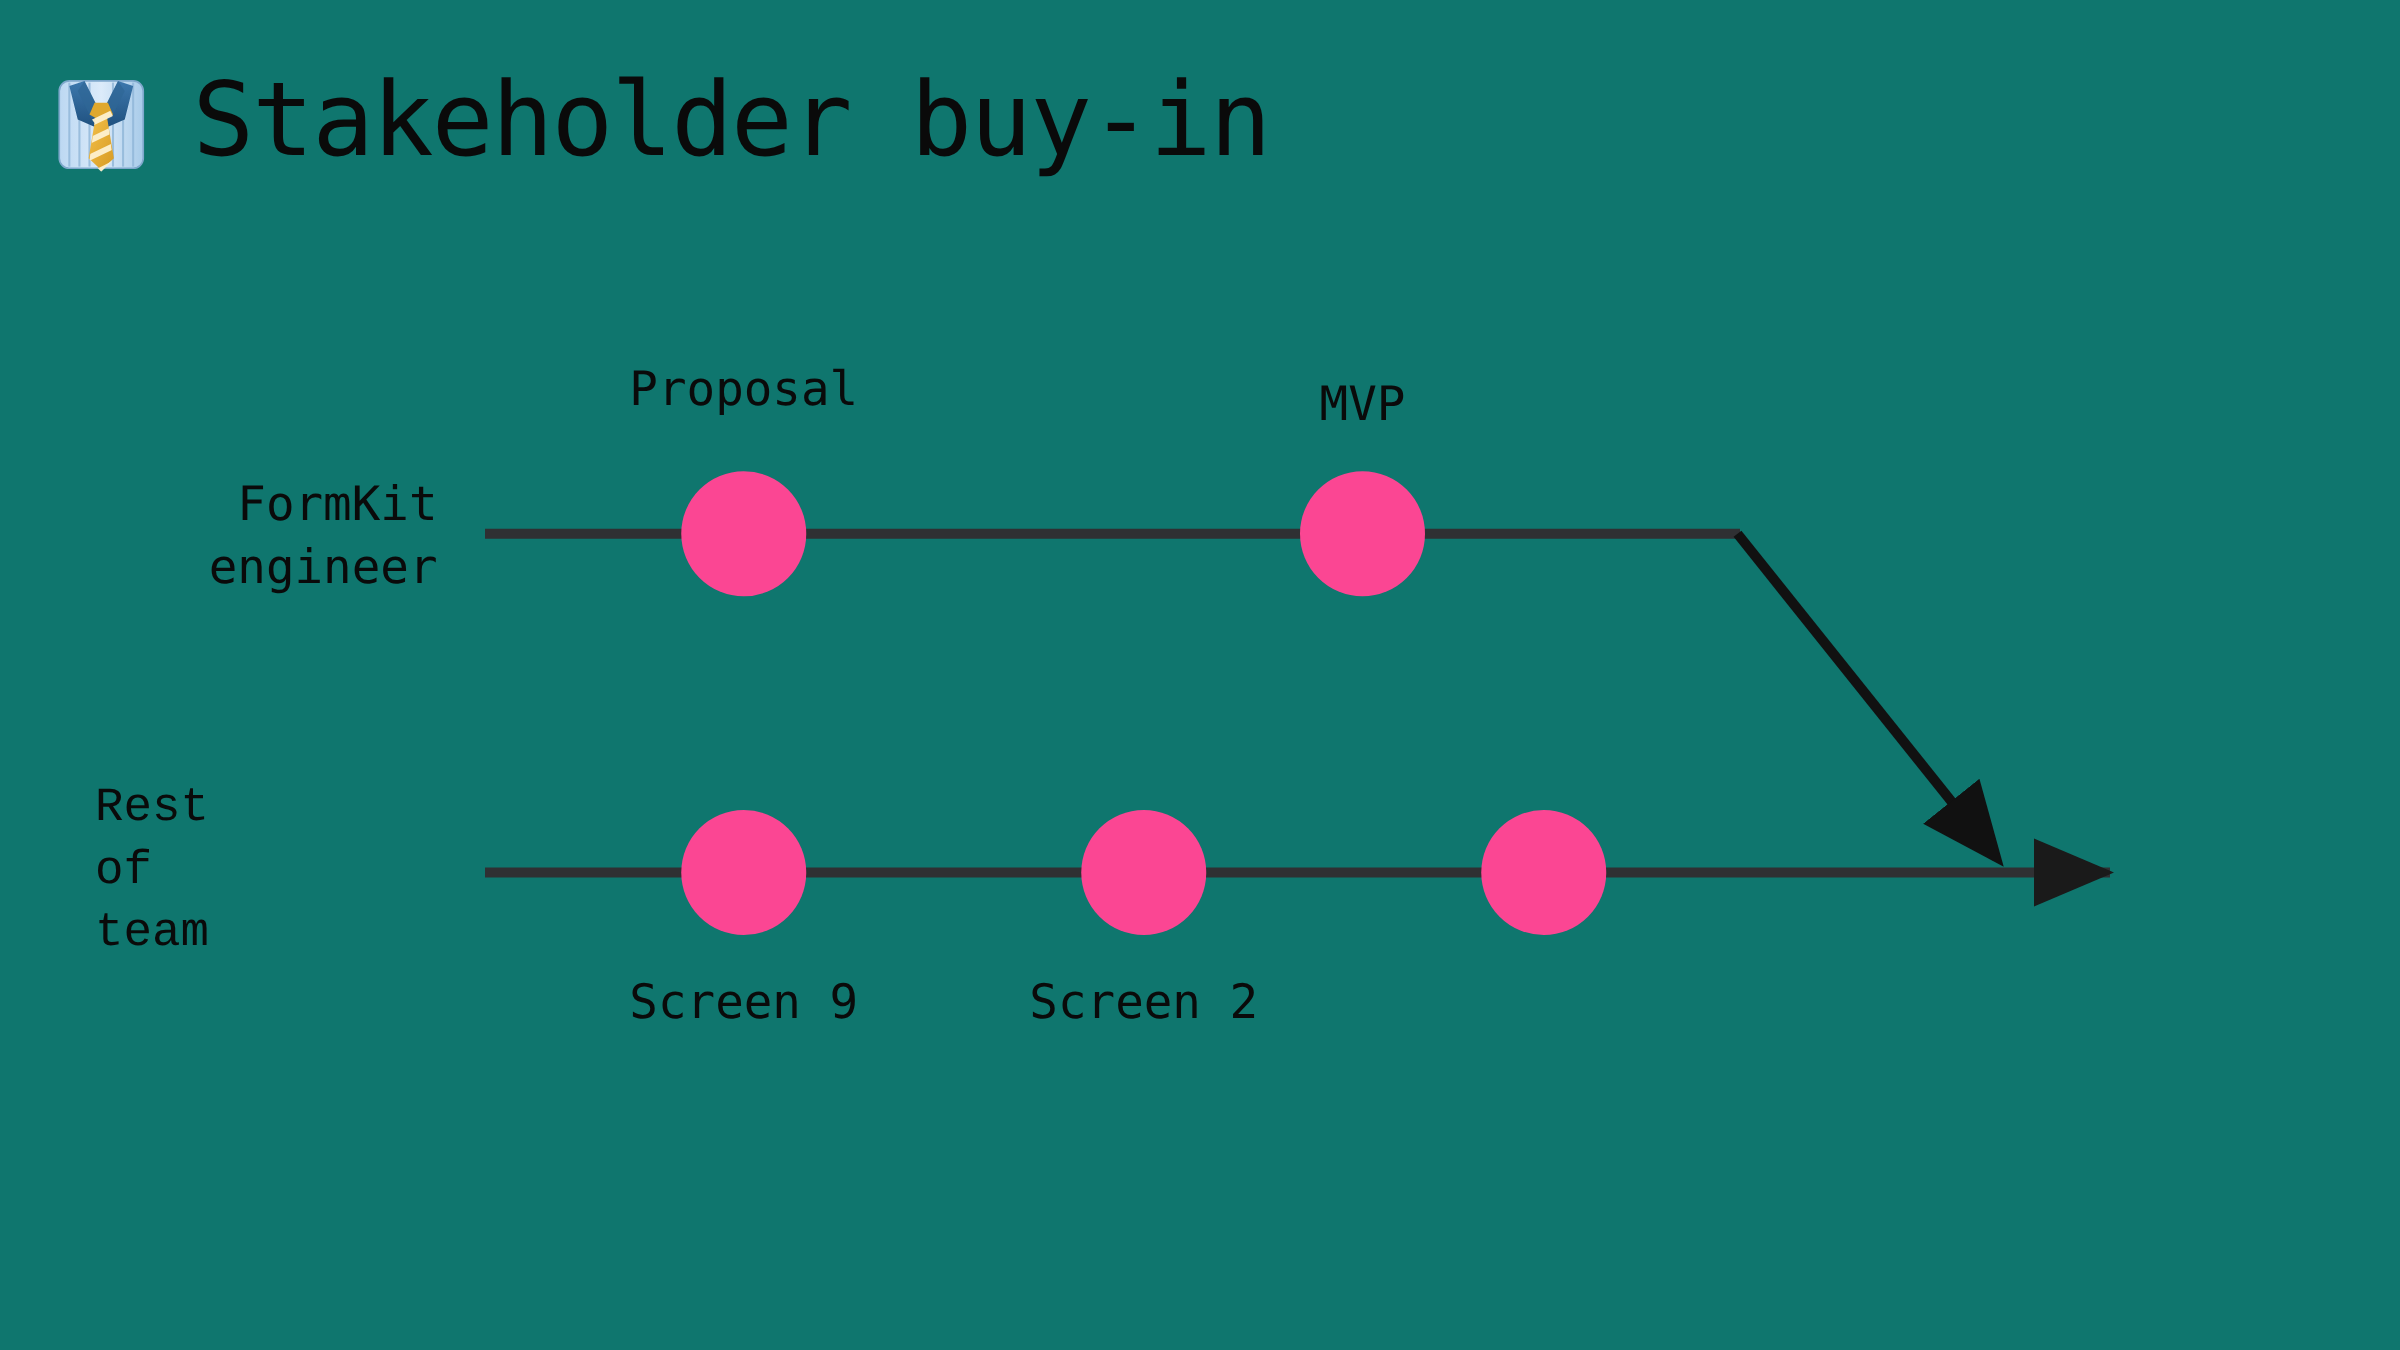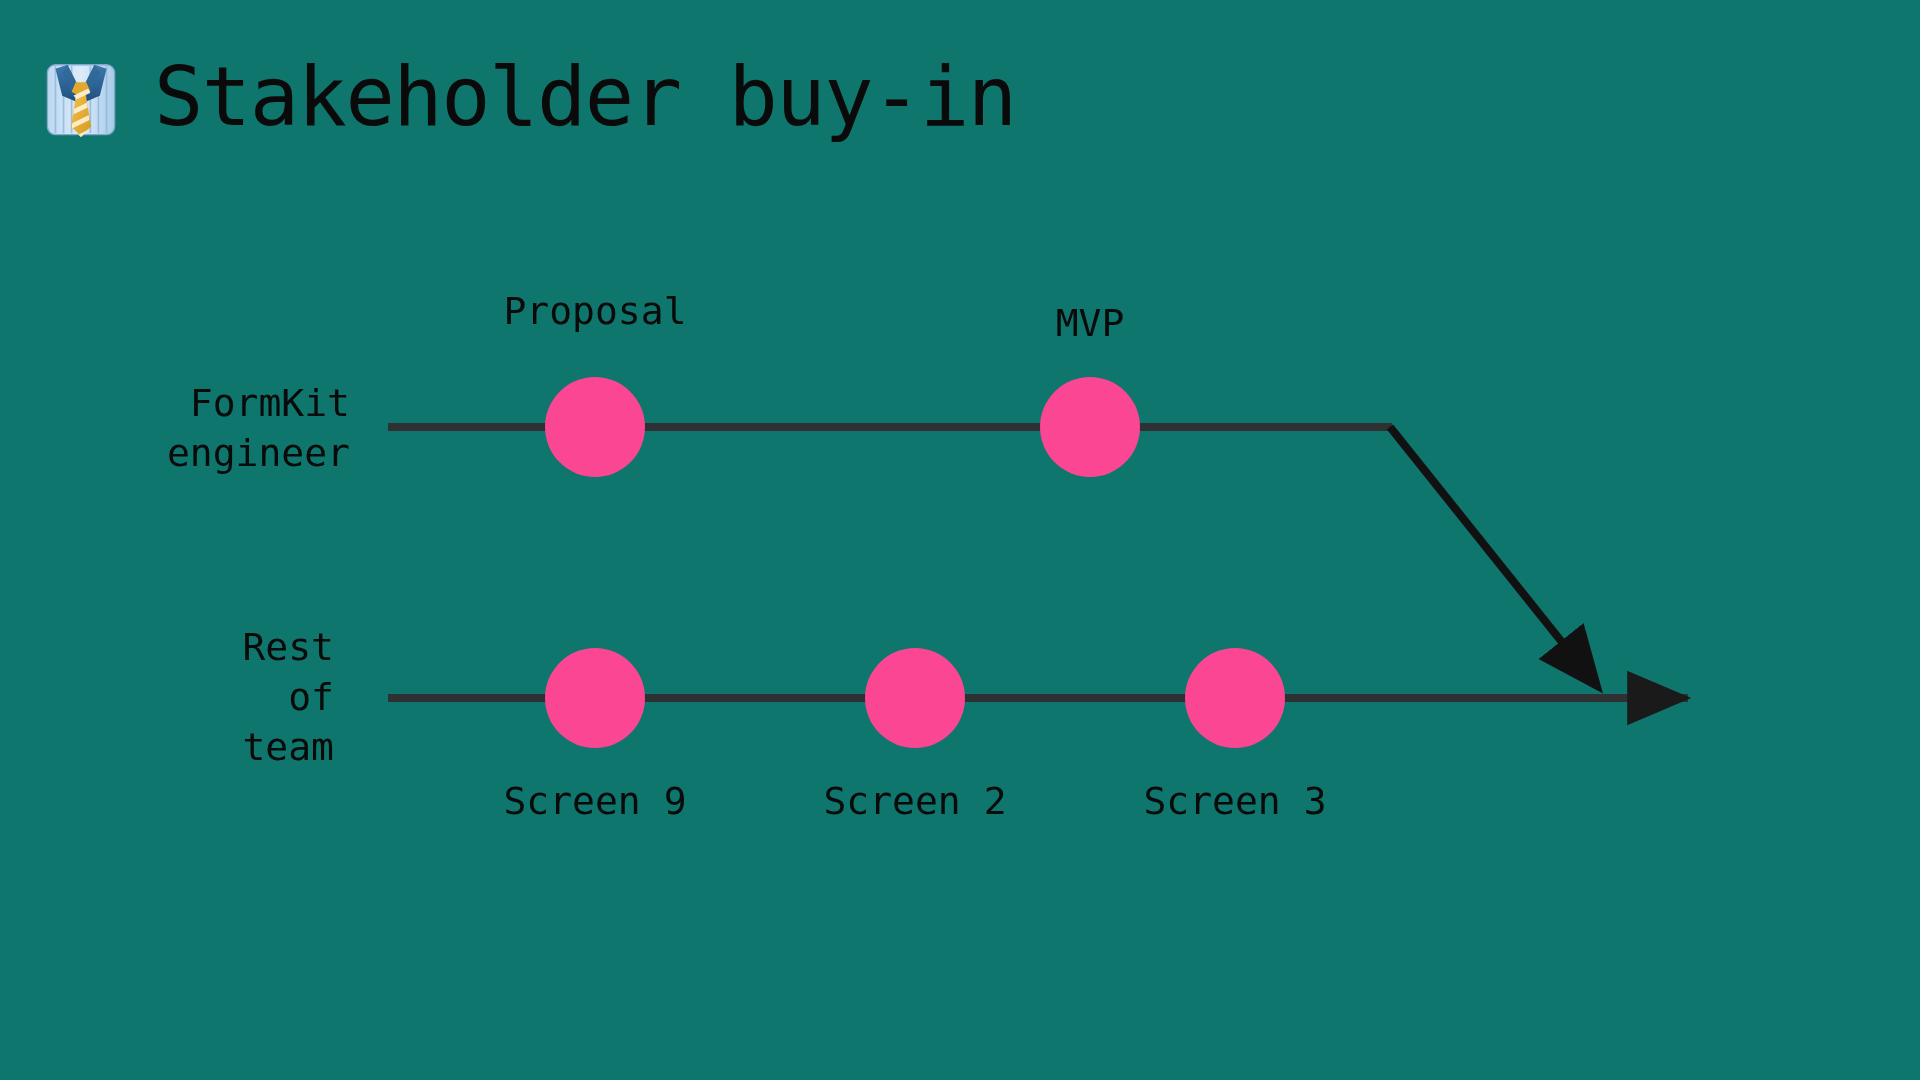--- a/index.html
+++ b/index.html
@@ -70,24 +70,25 @@
     color: #0a0a0a;
     white-space: pre;
   }
   .row-label.r1 {
     left: 60px;
     top: 378px;
     width: 290px;
     text-align: right;
   }
   .row-label.r2 {
-    left: 44px;
+    left: 76px;
     top: 622px;
     width: 290px;
-    text-align: right;
+    text-align: left;
+    font-family: Liberation Mono, monospace;
   }
 
   .milestone-label {
     position: absolute;
     font-family: "DejaVu Sans Mono", "Liberation Mono", monospace;
     font-size: 38px;
     line-height: 46px;
     color: #0a0a0a;
     white-space: pre;
     text-align: center;
@@ -185,15 +186,14 @@
   <div class="row-label r2"><span>Rest</span><br><span>of</span><br><span>team</span></div>
 
   <div class="milestone-label" style="left:595px; top:288px;">Proposal</div>
 
   <div class="milestone-label" style="left:1090px; top:300px;">MVP</div>
 
   <div class="milestone-label" style="left:595px; top:778px;">Screen 9</div>
 
   <div class="milestone-label" style="left:915px; top:778px;">Screen 2</div>
 
-  <div class="milestone-label" style="left:1235px; top:778px;">Screen 3</div>
 
 </div>
 
 </body></html>

